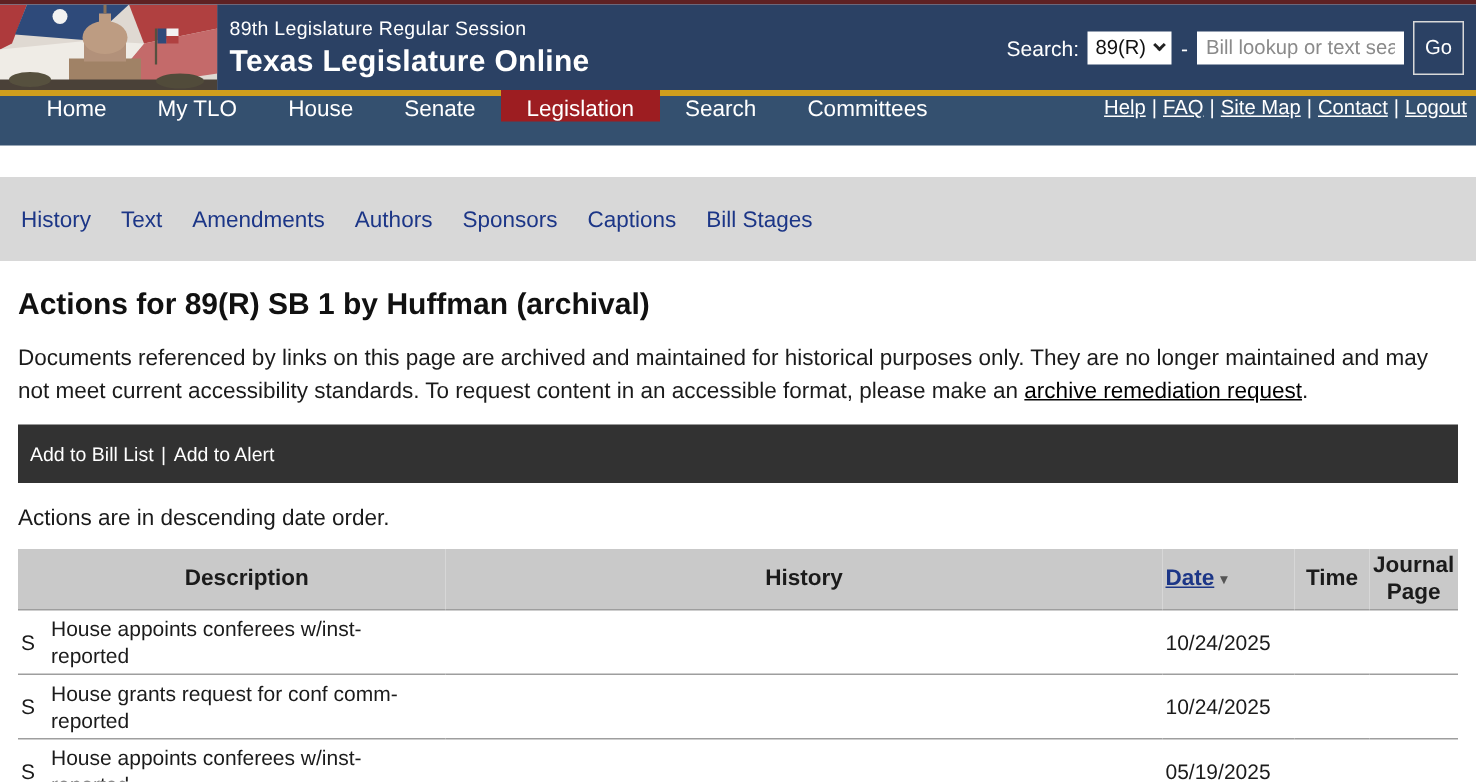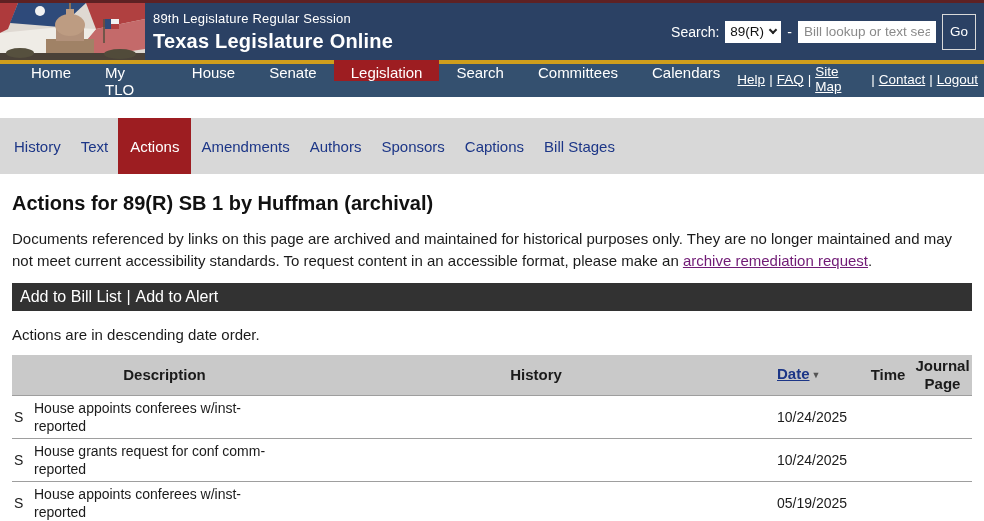--- a/index.html
+++ b/index.html
@@ -41,23 +41,23 @@
   .gap { height:21px; }
   .tabbar { height:56px; background:#d8d8d8; display:flex; align-items:stretch; padding-left:4px; }
   .tab { display:flex; align-items:center; padding:0 10px; font-size:15px; color:#1c3687;
          text-decoration:none; cursor:pointer; }
   .tab.active { background:#9d1d21; color:#fff; padding:0 12px; }
 
   
   .main { padding:0 12px; }
   h1 { font-size:20px; font-weight:bold; margin-top:18px; color:#111; }
   .notice { font-size:15px; line-height:22px; margin-top:13px; max-width:946px; }
-  .notice a { color:#701a75; text-decoration:underline; cursor:pointer; }
-  .actions-bar { margin-top:11px; background:#323232; color:#fff; height:28px; display:flex;
-                 align-items:center; padding-left:8px; gap:5px; font-size:16px; }
+  .notice a { color:#000000; text-decoration:underline; cursor:pointer; }
+  .actions-bar { margin-top:11px; background:#323232; color:#fff; height:39px; display:flex;
+                 align-items:center; padding-left:8px; gap:5px; font-size:13px; }
   .actions-bar a { color:#fff; text-decoration:none; cursor:pointer; }
   .order-note { font-size:15px; margin-top:15px; }
   .viewing { font-size:15px; margin-top:7px; }
   .viewing a { background:#ffff99; color:#2d2d66; text-decoration:underline; cursor:pointer; }
 
   
   table { border-collapse:collapse; table-layout:fixed; width:960px; margin-top:12px; font-size:14px; }
   col.c-chamber { width:20px; } col.c-desc { width:265px; } col.c-comment { width:478px; }
   col.c-date { width:88px; }   col.c-time { width:50px; }  col.c-journal { width:59px; }
   thead th { background:#c9c9c9; height:40px; font-size:15px; font-weight:bold;
@@ -119,40 +119,38 @@
 </header>
 
 <nav class="nav">
   <a class="nav-item">Home</a>
   <a class="nav-item">My TLO</a>
   <a class="nav-item">House</a>
   <a class="nav-item">Senate</a>
   <a class="nav-item active">Legislation</a>
   <a class="nav-item">Search</a>
   <a class="nav-item">Committees</a>
-  <a class="nav-item">Calendars</a>
   <div class="nav-utility">
     <a>Help</a>
     <span class="pipe">|</span>
     <a>FAQ</a>
     <span class="pipe">|</span>
     <a>Site Map</a>
     <span class="pipe">|</span>
     <a>Contact</a>
     <span class="pipe">|</span>
     <a>Logout</a>
   </div>
 </nav>
 
 <div class="gap"></div>
 
 <div class="tabbar">
   <a class="tab">History</a>
   <a class="tab">Text</a>
-  <a class="tab active">Actions</a>
   <a class="tab">Amendments</a>
   <a class="tab">Authors</a>
   <a class="tab">Sponsors</a>
   <a class="tab">Captions</a>
   <a class="tab">Bill Stages</a>
 </div>
 
 <main class="main">
   <h1>Actions for 89(R) SB 1 by Huffman (archival)</h1>
 

